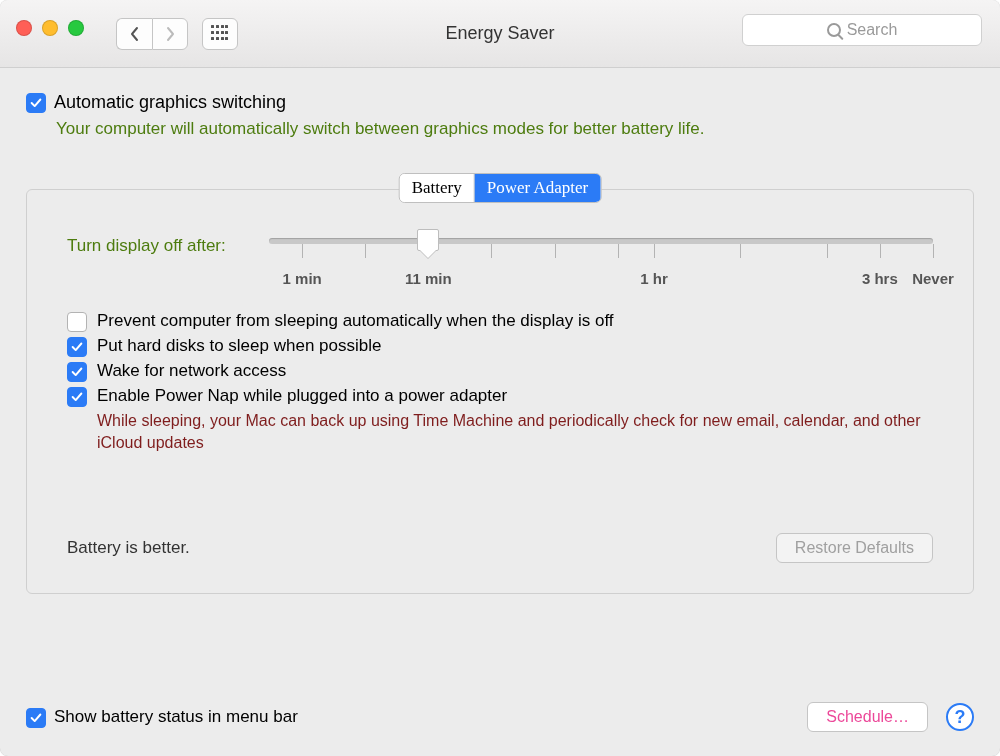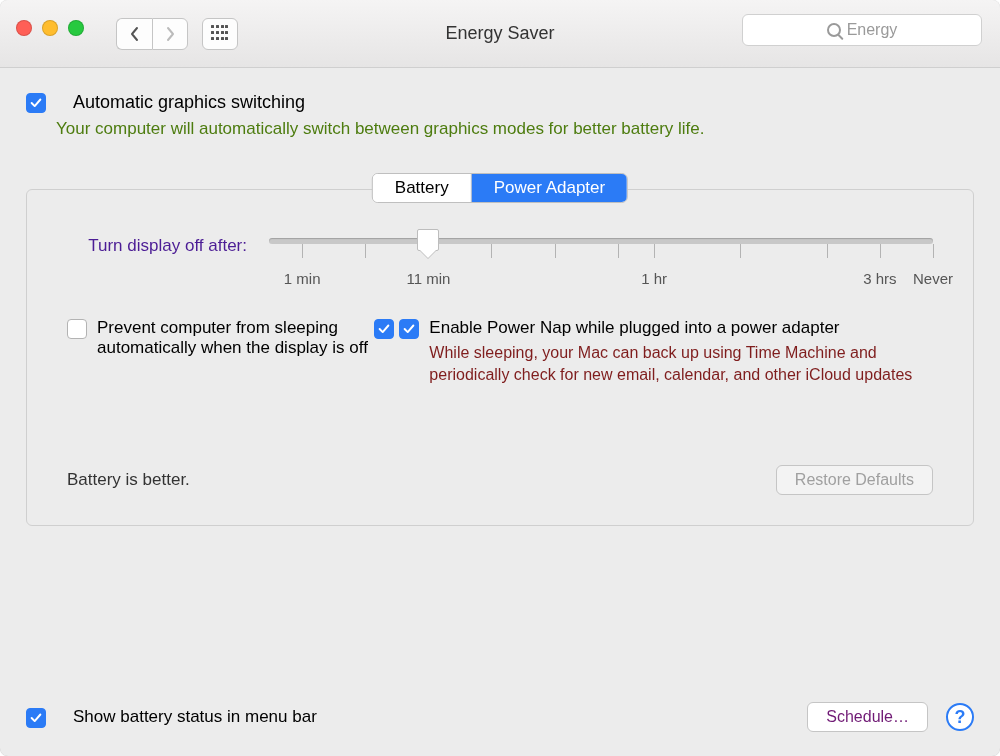--- a/index.html
+++ b/index.html
@@ -114,21 +114,21 @@
     transform: rotate(45deg);
     bottom:-3px; right:-5px;
     border-radius:1px;
   }
   .content {
     padding: 24px 26px 20px 26px;
   }
   .checkbox-row {
     display: flex;
     align-items: flex-start;
-    gap: 27px;
+    gap: 8px;
   }
   .cb {
     width: 20px; height: 20px;
     border-radius: 4px;
     border: 1px solid #b3b3b3;
     background: #fff;
     display: inline-flex;
     align-items: center;
     justify-content: center;
     flex-shrink: 0;
@@ -165,50 +165,50 @@
     display: flex;
     border: 1px solid #bfbfbf;
     border-radius: 6px;
     overflow: hidden;
     background: #fff;
     height: 30px;
     z-index: 2;
   }
   .seg {
     height: 100%;
-    padding: 0 22px;
+    padding: 0 12px;
     display: flex;
     align-items: center;
     font-size: 17px;
     color: #000;
     background: #fff;
     border-right: 1px solid #bfbfbf;
+    font-family: Liberation Serif, serif;
   }
   .seg:last-child { border-right: none; }
   .seg.active {
     background: #2b7bf6;
     color: #fff;
   }
   .panel-box {
     border: 1px solid #cfcfcf;
     border-radius: 6px;
     background: #ececec;
     padding: 44px 40px 30px 40px;
   }
   .slider-row {
     display: flex;
     align-items: flex-start;
     gap: 22px;
   }
   .slider-label {
     font-size: 17px;
-    color: #4c1d95;
+    color: #4d7c0f;
     padding-top: 2px;
     min-width: 180px;
-    text-align: right;
   }
   .slider-wrap {
     flex: 1;
     position: relative;
     padding-top: 4px;
   }
   .slider-track {
     height: 6px;
     background: #c8c8c8;
     border-radius: 3px;
@@ -251,25 +251,26 @@
     margin-top: 26px;
     position: relative;
     height: 20px;
     font-size: 15px;
     color: #555;
   }
   .tick-label {
     position: absolute;
     transform: translateX(-50%);
     white-space: nowrap;
+    font-weight: bold;
   }
   .options {
-    margin-top: 28px;
-    display: flex;
-    flex-direction: row;
+    margin-top: 21px;
+    display: flex;
+    flex-direction: column;
     gap: 5px;
   }
   .option-row {
     display: flex;
     align-items: flex-start;
     gap: 10px;
   }
   .option-label {
     font-size: 17px;
   }
@@ -289,21 +290,21 @@
     font-size: 17px;
     color: #333;
   }
   .std-button {
     height: 30px;
     padding: 0 18px;
     border: 1px solid #c5c5c5;
     border-radius: 6px;
     background: #fff;
     font-size: 16px;
-    color: #701a75;
+    color: #ec4899;
     display: inline-flex;
     align-items: center;
   }
   .std-button.disabled {
     color: #a0a0a0;
     background: #f3f3f3;
   }
   .bottom {
     position: absolute;
     left: 26px; right: 26px; bottom: 24px;
@@ -364,21 +365,21 @@
           <i></i>
           <i></i>
           <i></i>
           <i></i>
       </span>
     </div>
     <div class="title">Energy Saver</div>
     <div class="search-wrap">
       <div class="search">
         <span class="search-icon"></span>
-        <span>Energy</span>
+        <span>Search</span>
       </div>
     </div>
   </div>
 
   <div class="content">
 
     <div class="checkbox-row">
       <span class="cb checked">
         <svg viewBox="0 0 16 16">
             <path d="M3 8 L6.5 11.5 L13 4" stroke="#fff" stroke-width="2.2" fill="none" stroke-linecap="round" stroke-linejoin="round"></path>
@@ -431,20 +432,29 @@
               
             </span>
             <span class="option-label">Prevent computer from sleeping automatically when the display is off</span>
           </div>
           <div class="option-row">
             <span class="cb checked">
               <svg viewBox="0 0 16 16">
                   <path d="M3 8 L6.5 11.5 L13 4" stroke="#fff" stroke-width="2.2" fill="none" stroke-linecap="round" stroke-linejoin="round"></path>
                 </svg>
             </span>
+            <span class="option-label">Put hard disks to sleep when possible</span>
+          </div>
+          <div class="option-row">
+            <span class="cb checked">
+              <svg viewBox="0 0 16 16">
+                  <path d="M3 8 L6.5 11.5 L13 4" stroke="#fff" stroke-width="2.2" fill="none" stroke-linecap="round" stroke-linejoin="round"></path>
+                </svg>
+            </span>
+            <span class="option-label">Wake for network access</span>
           </div>
           <div>
             <div class="option-row">
               <span class="cb checked">
                 <svg viewBox="0 0 16 16">
                     <path d="M3 8 L6.5 11.5 L13 4" stroke="#fff" stroke-width="2.2" fill="none" stroke-linecap="round" stroke-linejoin="round"></path>
                   </svg>
               </span>
               <span class="option-label">Enable Power Nap while plugged into a power adapter</span>
             </div>

